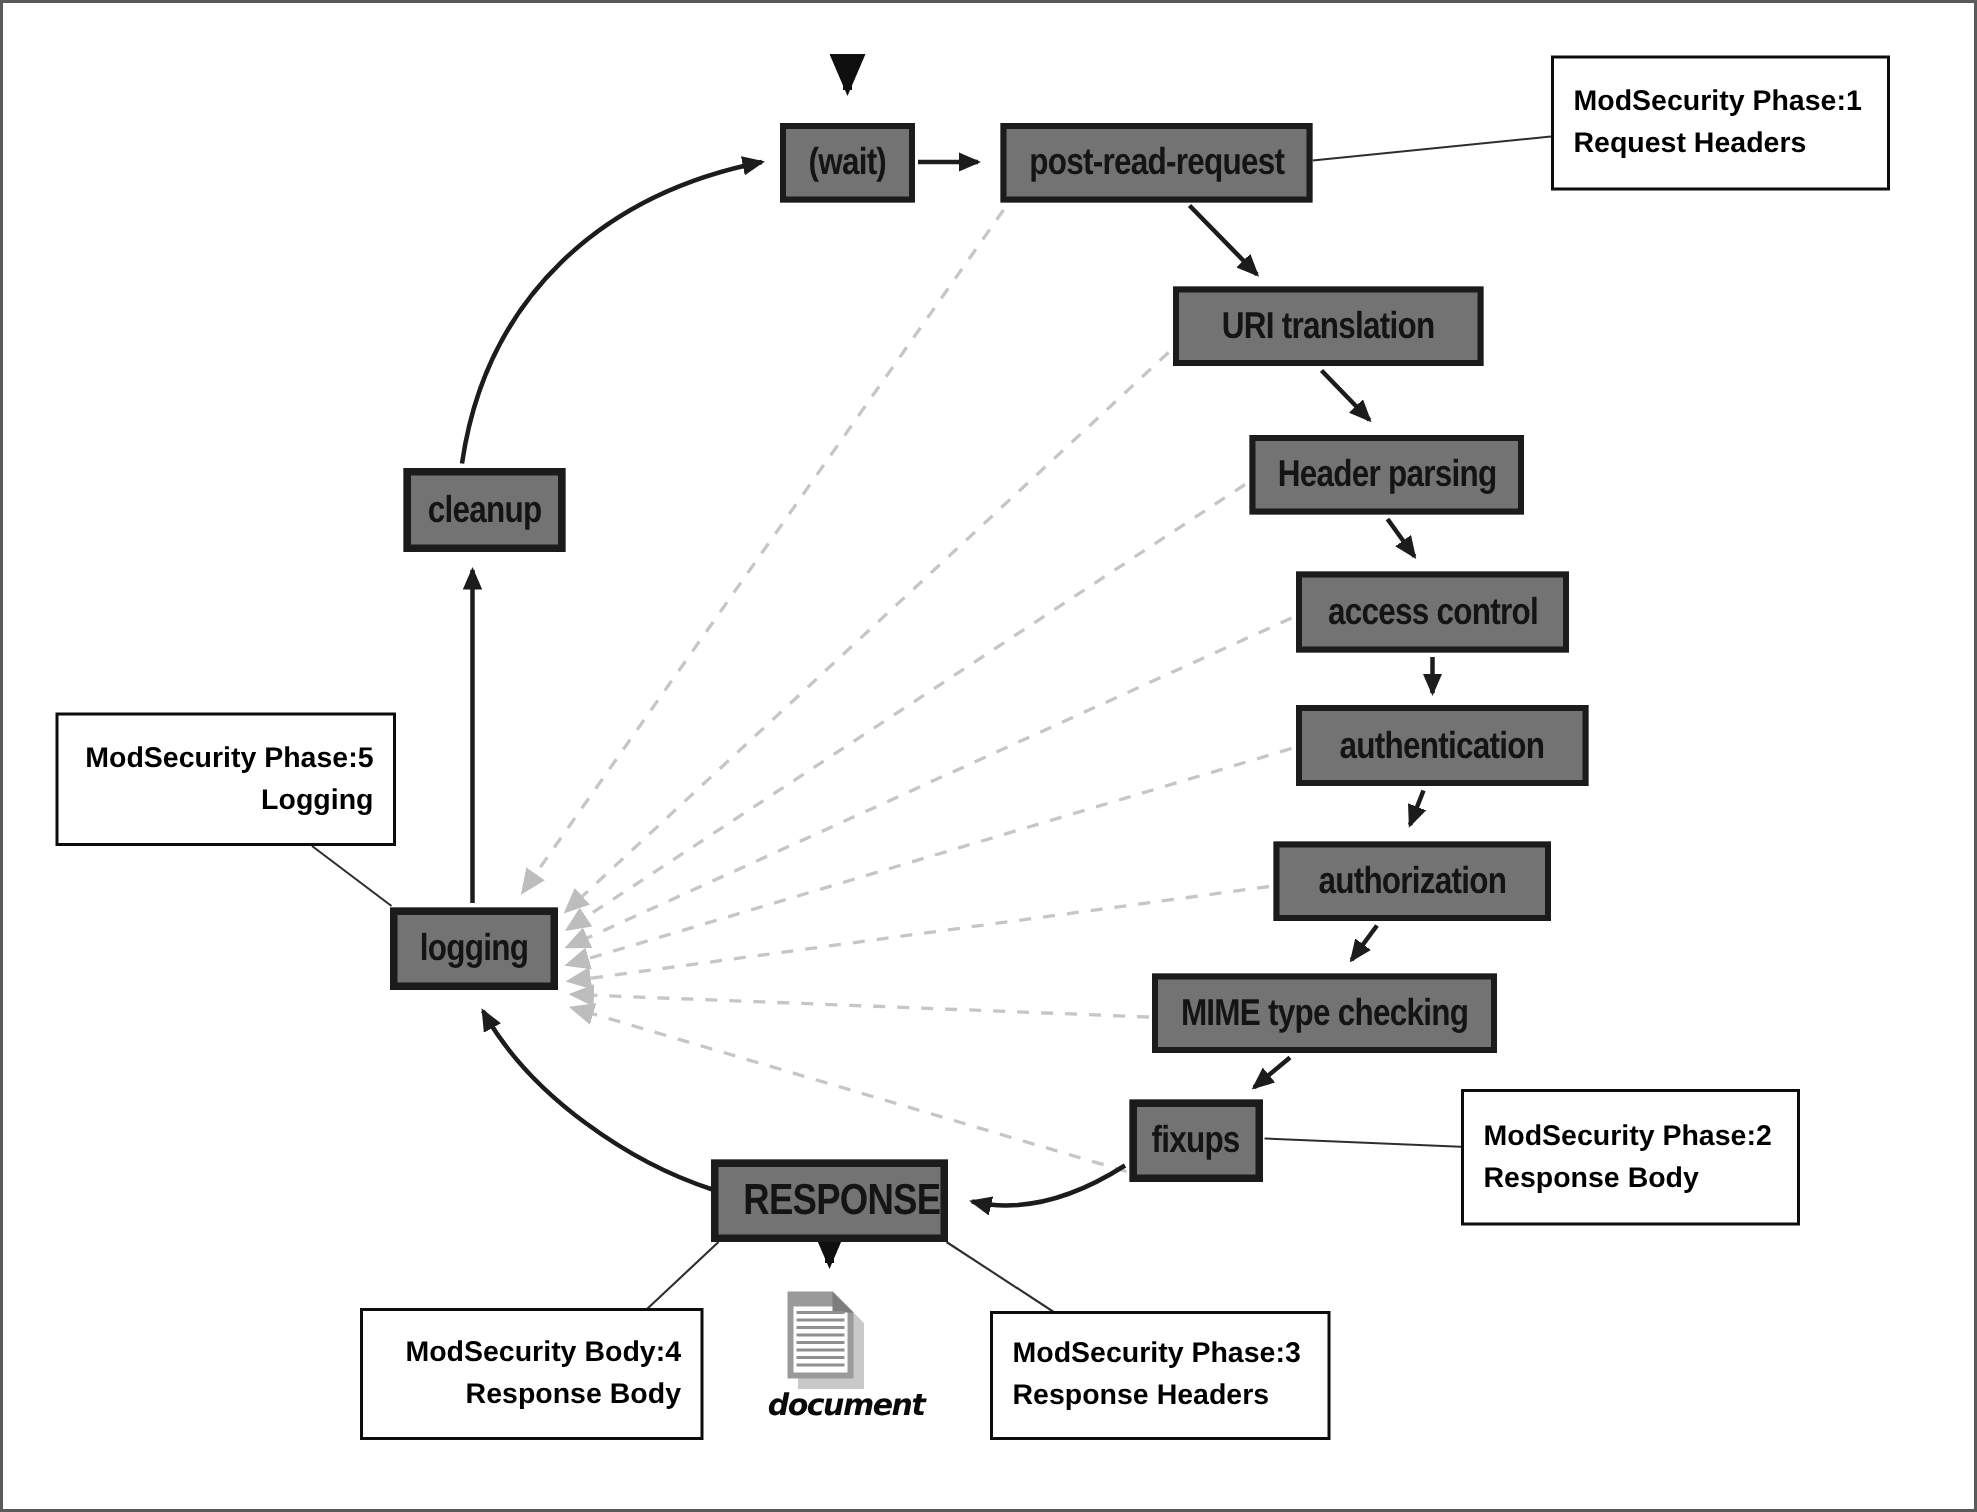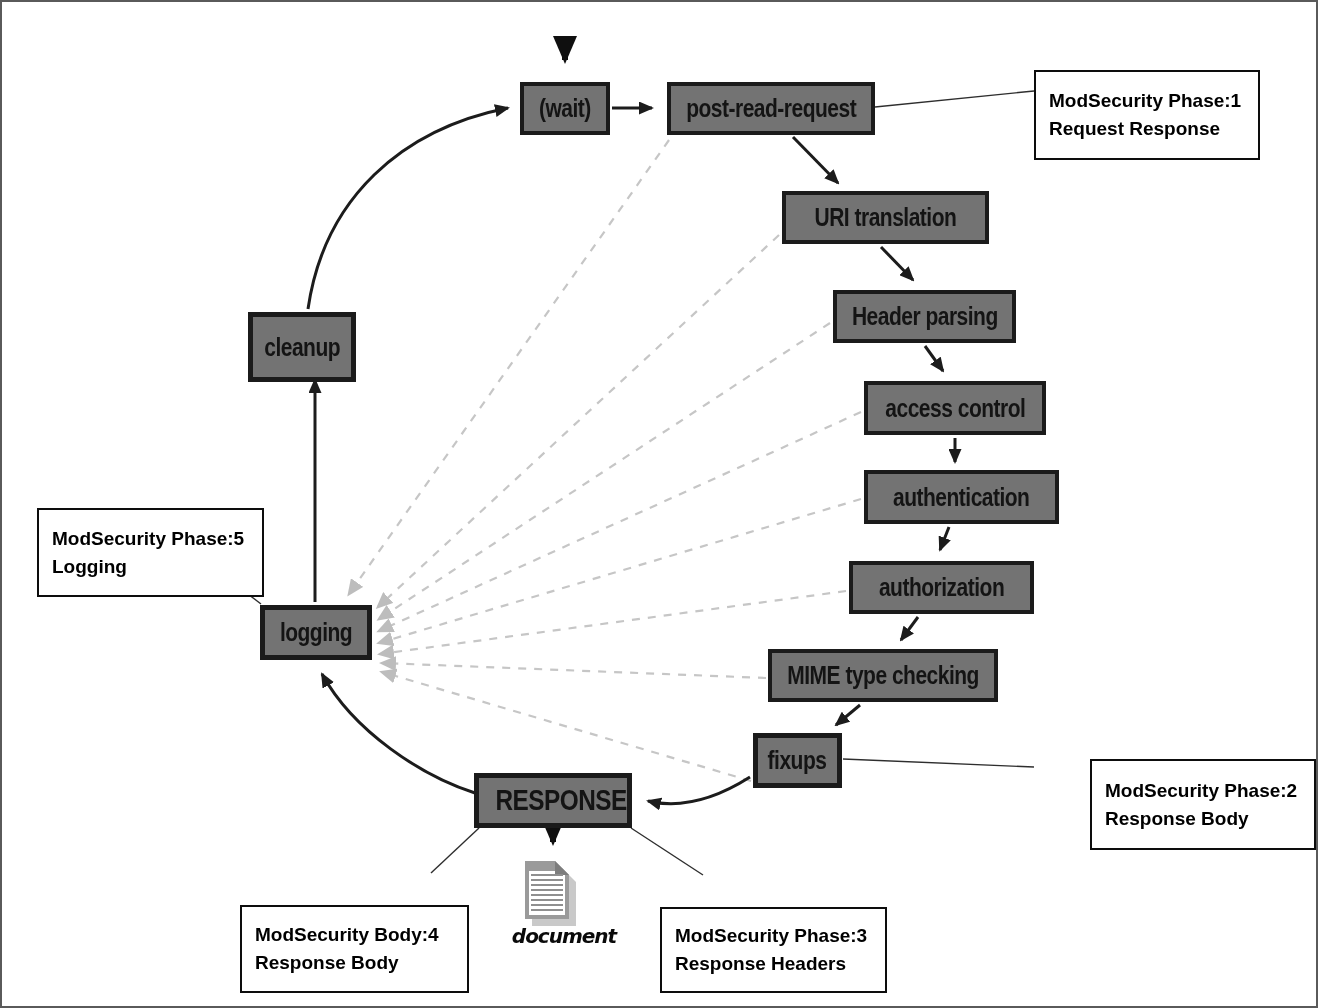--- a/index.html
+++ b/index.html
@@ -21,23 +21,22 @@
     display:inline-block; transform:scaleX(.84);
     white-space:nowrap; letter-spacing:-.6px;
   }
   .node.caps { font-size:29px;padding-left:16px; }
   .annotation {
     position:absolute; z-index:2; box-sizing:border-box;
     background:#ffffff; border:2px solid #0d0d0d;
     display:flex; flex-direction:column; justify-content:center;
     font-weight:bold; font-size:19px; line-height:28px; color:#000;
     padding:0 13px;
-    margin-top:33px;
   }
-  .annotation.align-right { }
+  .annotation.align-right { text-align:right; }
   #doc-icon { position:absolute; z-index:2; }
   #doc-label {
     position:absolute; z-index:2; width:136px; text-align:center;
     font-family:"DejaVu Sans", sans-serif;
     font-weight:bold; font-style:italic; font-size:20px; color:#0a0a0a;
     letter-spacing:-1px;
   }
 </style>
 </head>
 <body>
@@ -123,29 +122,29 @@
   </div>
   <div class="node heavy" style="left:751px;top:731px;width:89px;height:55px">
     <span>fixups</span>
   </div>
   <div class="node heavy caps" style="left:472px;top:771px;width:158px;height:55px">
     <span>RESPONSE</span>
   </div>
   <div class="node heavy" style="left:258px;top:603px;width:112px;height:55px">
     <span>logging</span>
   </div>
-  <div class="node heavy" style="left:246px;top:310px;width:108px;height:70px">
+  <div class="node heavy" style="left:267px;top:310px;width:108px;height:56px">
     <span>cleanup</span>
   </div>
 
   <div class="annotation" style="left:1032px;top:35px;width:226px;height:90px">
     <div>ModSecurity Phase:1</div>
-    <div>Request Response</div>
+    <div>Request Headers</div>
   </div>
-  <div class="annotation" style="left:1088px;top:724px;width:226px;height:91px">
+  <div class="annotation" style="left:972px;top:724px;width:226px;height:91px">
     <div>ModSecurity Phase:2</div>
     <div>Response Body</div>
   </div>
   <div class="annotation" style="left:658px;top:872px;width:227px;height:86px">
     <div>ModSecurity Phase:3</div>
     <div>Response Headers</div>
   </div>
   <div class="annotation align-right" style="left:238px;top:870px;width:229px;height:88px">
     <div>ModSecurity Body:4</div>
     <div>Response Body</div>

